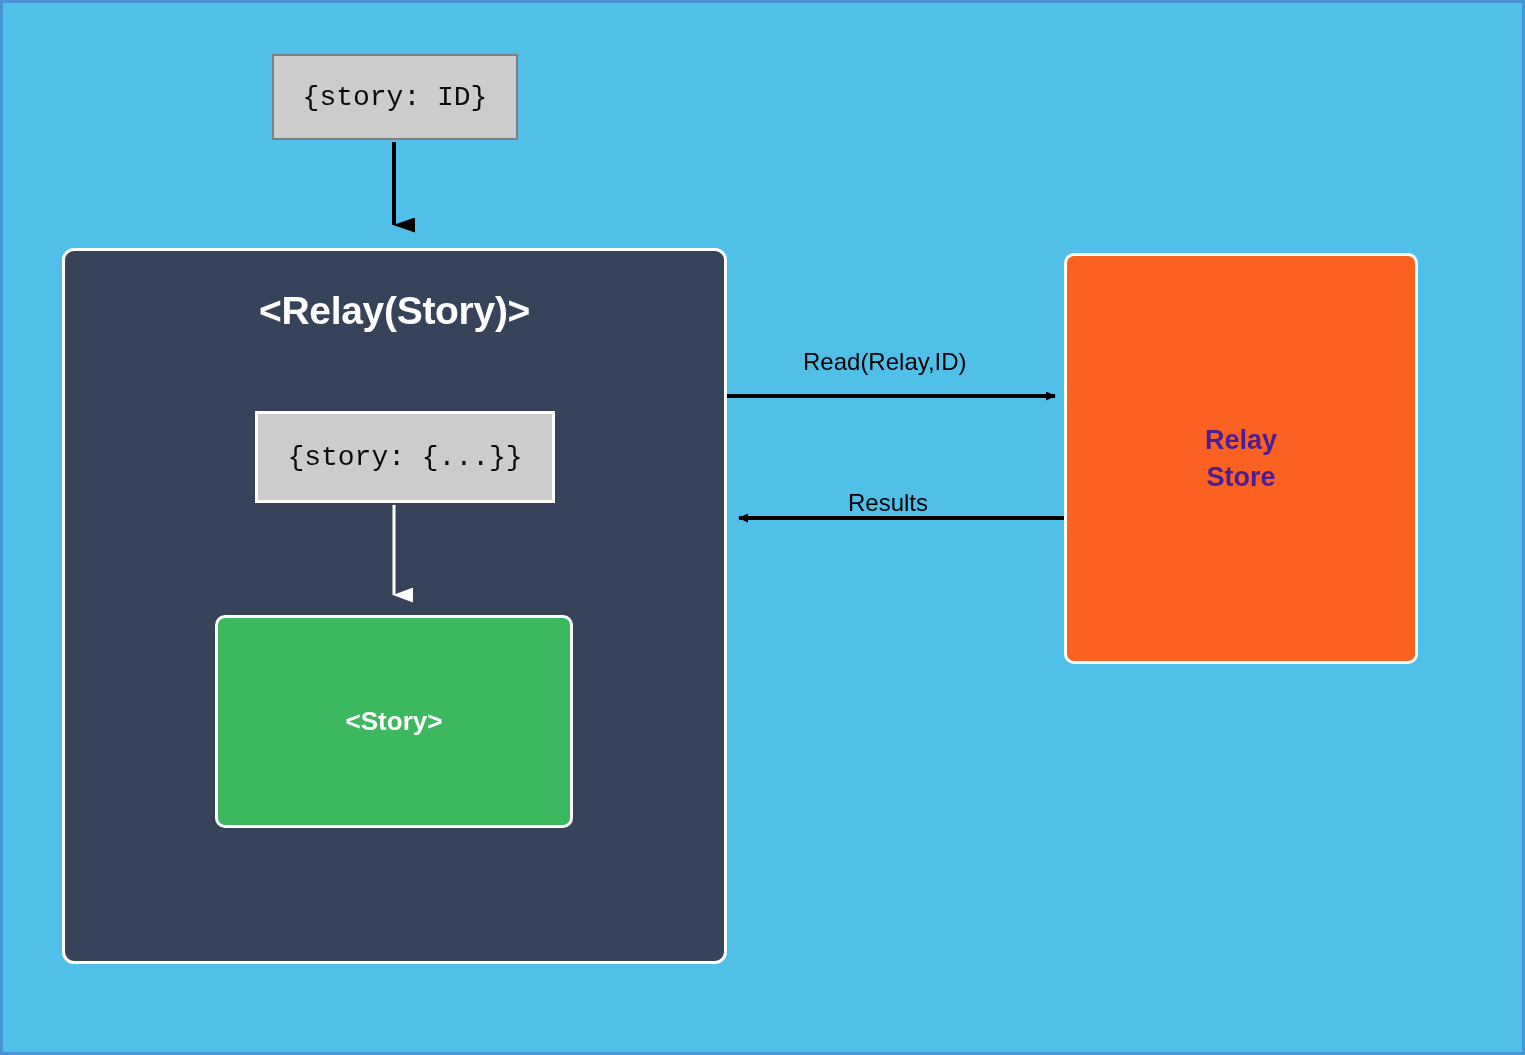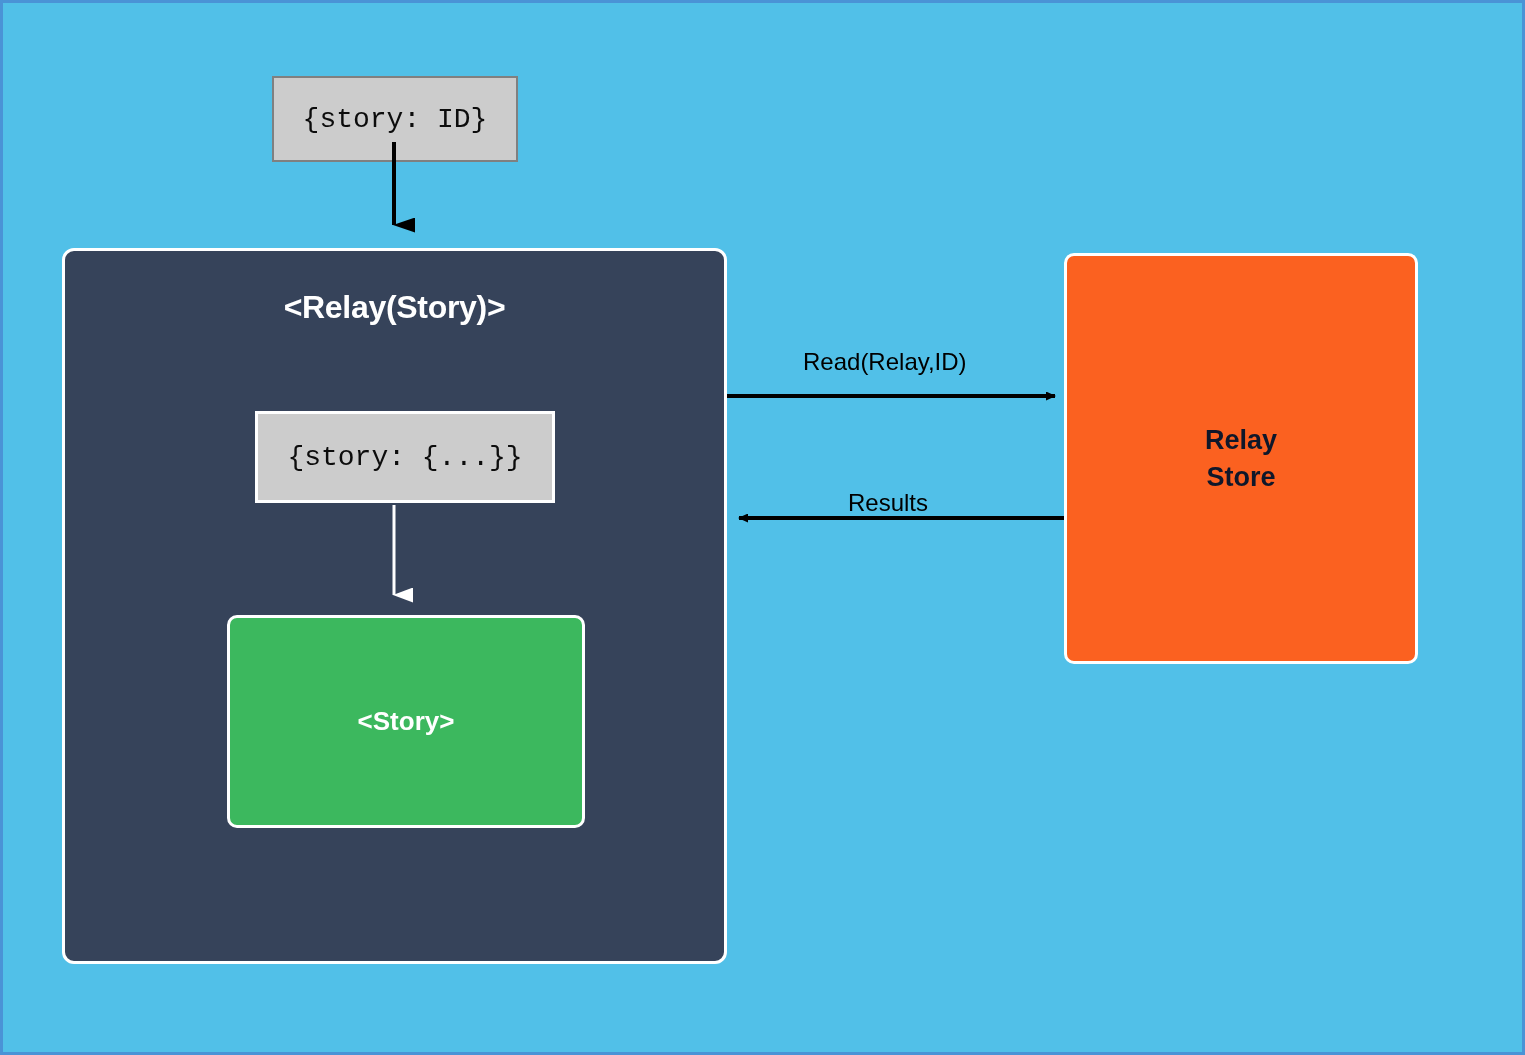--- a/index.html
+++ b/index.html
@@ -34,21 +34,20 @@
     color: #0c0c0c;
     white-space: pre;
   }
 
   #props-in {
     left: 269px;
     top: 51px;
     width: 246px;
     height: 86px;
     font-size: 28px;
-    margin-top: 22px;
   }
 
   #props-inner {
     left: 252px;
     top: 408px;
     width: 300px;
     height: 92px;
     border: 3px solid #ffffff;
     font-size: 28px;
   }
@@ -66,21 +65,21 @@
     box-sizing: border-box;
   }
 
   #relay-story-title {
     position: absolute;
     left: 0;
     top: 38px;
     width: 100%;
     text-align: center;
     color: #ffffff;
-    font-size: 32px;
+    font-size: 39px;
     font-weight: bold;
     letter-spacing: -0.3px;
   }
 
   
   #story-box {
     position: absolute;
     left: 212px;
     top: 612px;
     width: 358px;
@@ -88,39 +87,38 @@
     background: #3cb85e;
     border: 3px solid #ffffff;
     border-radius: 10px;
     box-sizing: border-box;
     display: flex;
     align-items: center;
     justify-content: center;
     color: #ffffff;
     font-size: 26px;
     font-weight: bold;
-    margin-left: 12px;
   }
 
   
   #relay-store {
     position: absolute;
     left: 1061px;
     top: 250px;
     width: 354px;
     height: 411px;
     background: #fb6120;
     border: 3px solid #ffffff;
     border-radius: 10px;
     box-sizing: border-box;
     display: flex;
     align-items: center;
     justify-content: center;
     text-align: center;
-    color: #0f172a;
+    color: #4c1d95;
     font-size: 27px;
     font-weight: bold;
     line-height: 1.35;
   }
 
   
   #arrow-layer {
     position: absolute;
     left: 0;
     top: 0;

